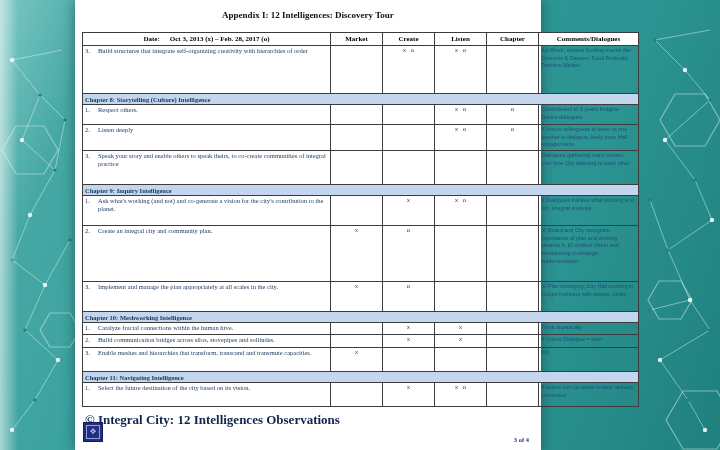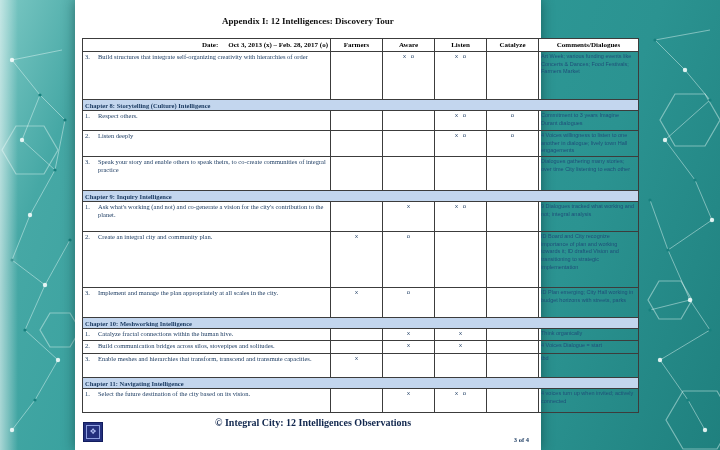--- a/index.html
+++ b/index.html
@@ -7,41 +7,41 @@
     width:720px;height:450px;overflow:hidden;position:relative;
     font-family:"Liberation Serif", serif;
     background:linear-gradient(110deg,#7cc8c4 0%,#46a8a5 12%,#2f9c9a 40%,#2b9391 75%,#1f807e 100%);
   }
   .stage{position:absolute;inset:0;}
   .decor{position:absolute;left:0;top:0;}
   .light-band{position:absolute;left:0;top:0;bottom:0;width:18px;
     background:linear-gradient(90deg,rgba(255,255,255,.55),rgba(255,255,255,0));}
   .page{
     position:absolute;left:75px;top:0;width:466px;height:450px;background:#ffffff;
-    box-shadow:0 0 12px rgba(0,30,30,.45);box-sizing:border-box;padding:12px 7px;
+    box-shadow:0 0 12px rgba(0,30,30,.45);box-sizing:border-box;padding:6px 7px;
   }
   .doc-title{margin-top:4px;text-align:center;font-weight:bold;font-size:9px;color:#101010;}
   table.grid{border-collapse:collapse;table-layout:fixed;width:556px;margin-top:12px;}
   table.grid td{border:1px solid #3c3c3c;vertical-align:top;padding:1px 2px;overflow:hidden;box-sizing:border-box;}
   tr.head td{font-weight:bold;font-size:7px;color:#000;background:#fff;vertical-align:middle;}
-  td.date-cell{text-align:right;}
+  td.date-cell{text-align:center;}
   td.date-cell .dl{margin-right:10px;}
   td.colh{text-align:center;}
   td.stmt{display:table-cell;font-size:6.5px;color:#17375e;line-height:1.18;}
   td.stmt .inner{display:flex;}
   td.stmt .num{flex:0 0 13px;}
   td.stmt .txt{flex:1;}
   td.mark{text-align:center;vertical-align:middle;font-size:6px;color:#17375e;word-spacing:3px;font-family:"Liberation Sans",sans-serif;}
   td.comments{font-family:"Liberation Sans",sans-serif;font-size:5.5px;color:#1f4e79;line-height:1.4;}
   tr.section td{background:#c3d6ee;font-weight:bold;font-size:6.5px;color:#17375e;vertical-align:middle;}
   .h11{height:11px}.h12{height:12px}.h13{height:13px}.h20{height:20px}.h24{height:24px}
   .h26{height:26px}.h30{height:30px}.h34{height:34px}.h48{height:48px}.h56{height:56px}
   .logo{position:absolute;left:8px;bottom:8px;width:20px;height:20px;background:#24307e;border:1px solid #111c5e;box-sizing:border-box;}
   .logo-inner{margin:2px;height:12px;border:1px solid #8fa0e0;color:#aebcf0;display:flex;align-items:center;justify-content:center;font-size:8px;line-height:1;}
-  .footer-text{position:absolute;left:10px;right:0;bottom:22px;text-align:center;font-weight:bold;font-size:10px;color:#10264d;}
+  .footer-text{position:absolute;left:10px;right:0;bottom:22px;text-align:left;font-weight:bold;font-size:13px;color:#10264d;}
   .page-num{position:absolute;right:12px;bottom:7px;font-size:6.5px;font-weight:bold;color:#17375e;}
 </style>
 </head>
 <body>
 
 <div class="stage">
 
   <svg class="decor" width="720" height="450" viewBox="0 0 720 450">
     <g stroke="#d6f1ee" stroke-opacity="0.5" fill="none" stroke-width="1.2">
       <polygon points="58,150 44,174 16,174 2,150 16,126 44,126"></polygon>
@@ -127,24 +127,24 @@
         <col style="width:52px">
           <col style="width:52px">
           <col style="width:100px">
       </colgroup>
 
       <tbody>
           <tr class="head h13">
         <td class="date-cell">
           <span class="dl">Date:</span><span class="dr">Oct 3, 2013 (x) – Feb. 28, 2017 (o)</span>
         </td>
-        <td class="colh">Farmers</td>
-        <td class="colh">Aware</td>
+        <td class="colh">Market</td>
+        <td class="colh">Create</td>
         <td class="colh">Listen</td>
-        <td class="colh">Catalyze</td>
+        <td class="colh">Chapter</td>
         <td class="colh">Comments/Dialogues</td>
       </tr>
 
       <tr class="item h48">
         <td class="stmt">
               <div class="inner">
                 <span class="num">3.</span>
                 <span class="txt">Build structures that integrate self-organizing creativity with hierarchies of order</span>
               </div>
             </td>

